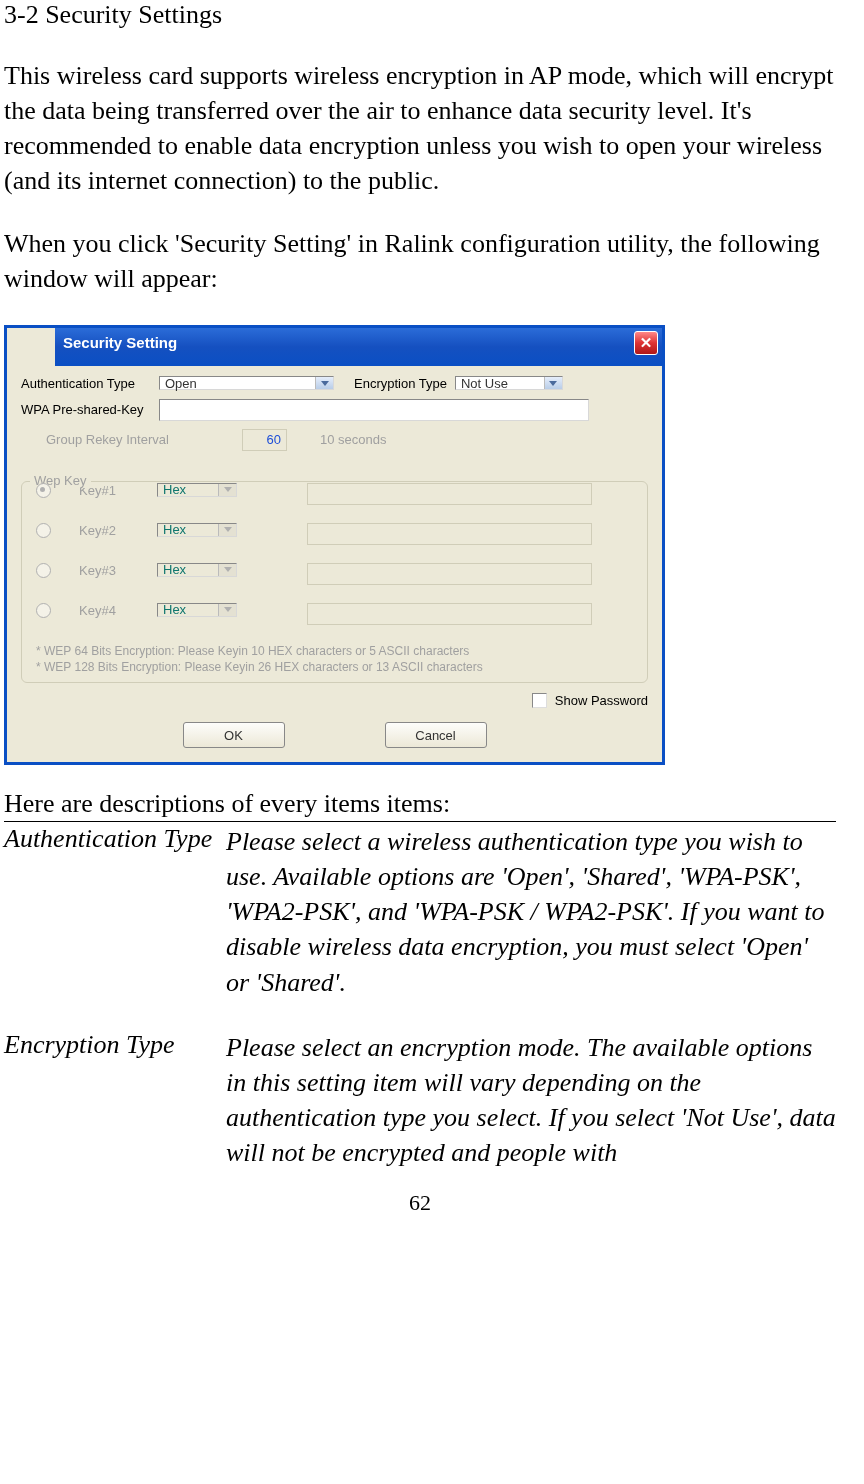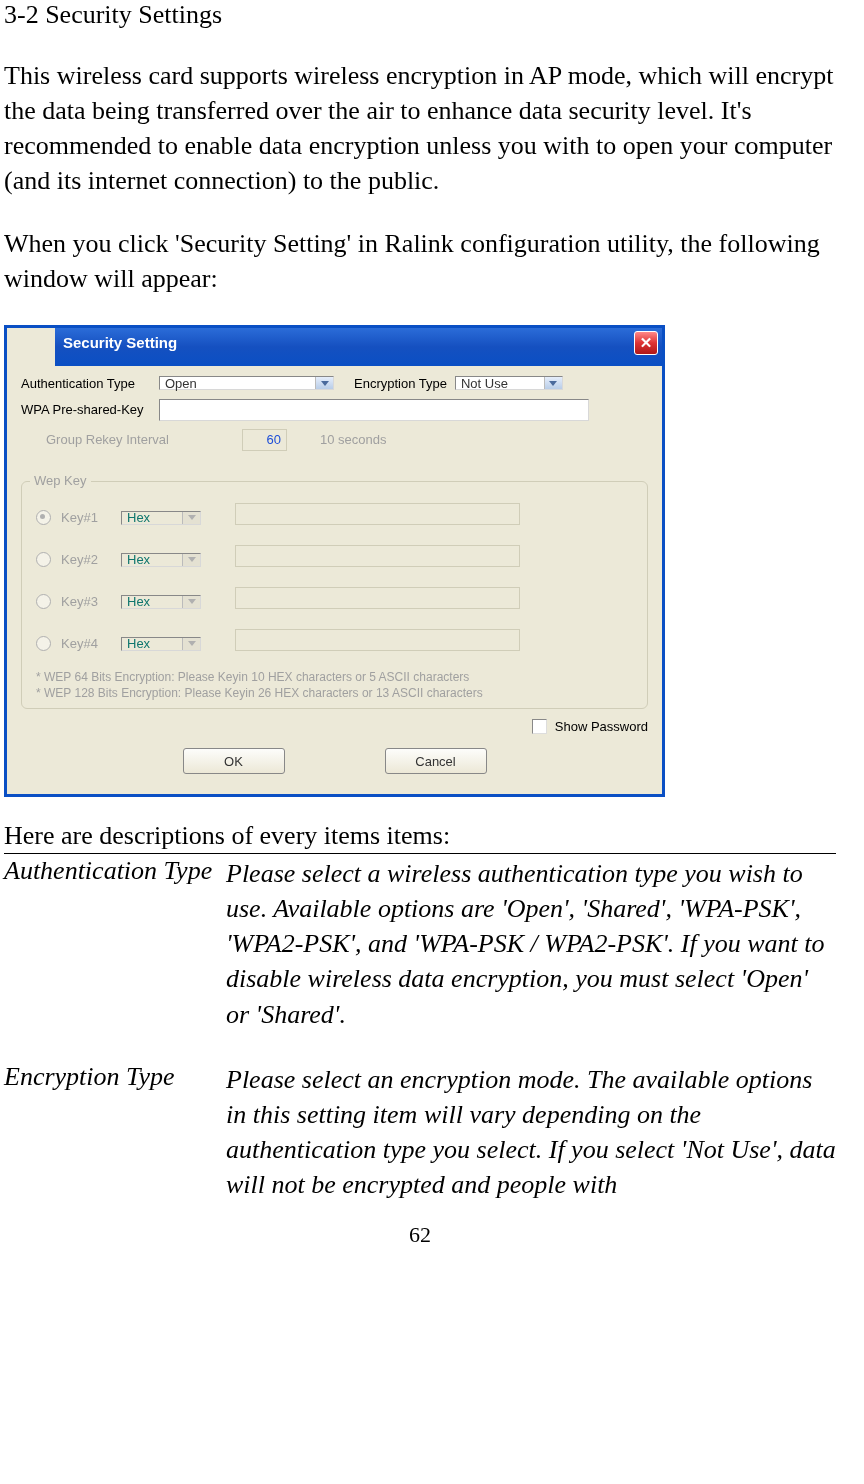--- a/index.html
+++ b/index.html
@@ -171,24 +171,23 @@
     position: absolute;
     top: 3px;
     left: 3px;
     width: 5px;
     height: 5px;
     background: #b0b0b0;
     border-radius: 50%;
   }
   .wep-row {
     display: flex;
-    align-items: flex-end;
+    align-items: flex-start;
     margin-bottom: 18px;
-    gap: 2px;
-    margin-top: 20px;
+    gap: 20px;
   }
   .wep-label {
     width: 58px;
     color: #a0a0a0;
   }
   .hint {
     color: #a0a0a0;
     font-size: 12px;
     line-height: 1.4;
     margin-top: 0;
@@ -207,21 +206,20 @@
     border-top: 1px solid #888;
     border-left: 1px solid #888;
     border-right: 1px solid #ddd;
     border-bottom: 1px solid #ddd;
     margin-right: 8px;
   }
   .btn-row {
     display: flex;
     justify-content: center;
     gap: 100px;
-    margin-bottom: 6px;
   }
   .winbtn {
     min-width: 100px;
     height: 24px;
     background: linear-gradient(to bottom, #fdfdfb, #ece8d7);
     border: 1px solid #888;
     border-radius: 3px;
     font-family: Tahoma, sans-serif;
     font-size: 13px;
     display: flex;
@@ -258,21 +256,21 @@
     margin-top: 20px;
   }
 </style>
 </head>
 <body>
 
 <div class="page">
 
   <div class="heading">3-2 Security Settings</div>
 
-  <div class="body-text">This wireless card supports wireless encryption in AP mode, which will encrypt the data being transferred over the air to enhance data security level. It's recommended to enable data encryption unless you with to open your computer (and its internet connection) to the public.</div>
+  <div class="body-text">This wireless card supports wireless encryption in AP mode, which will encrypt the data being transferred over the air to enhance data security level. It's recommended to enable data encryption unless you wish to open your wireless (and its internet connection) to the public.</div>
 
   <div class="body-text">When you click 'Security Setting' in Ralink configuration utility, the following window will appear:</div>
 
   <div class="dialog">
     <div class="titlebar">
       <span>Security Setting</span>
       <span class="close-btn">✕</span>
     </div>
     <div class="dialog-body">
 

